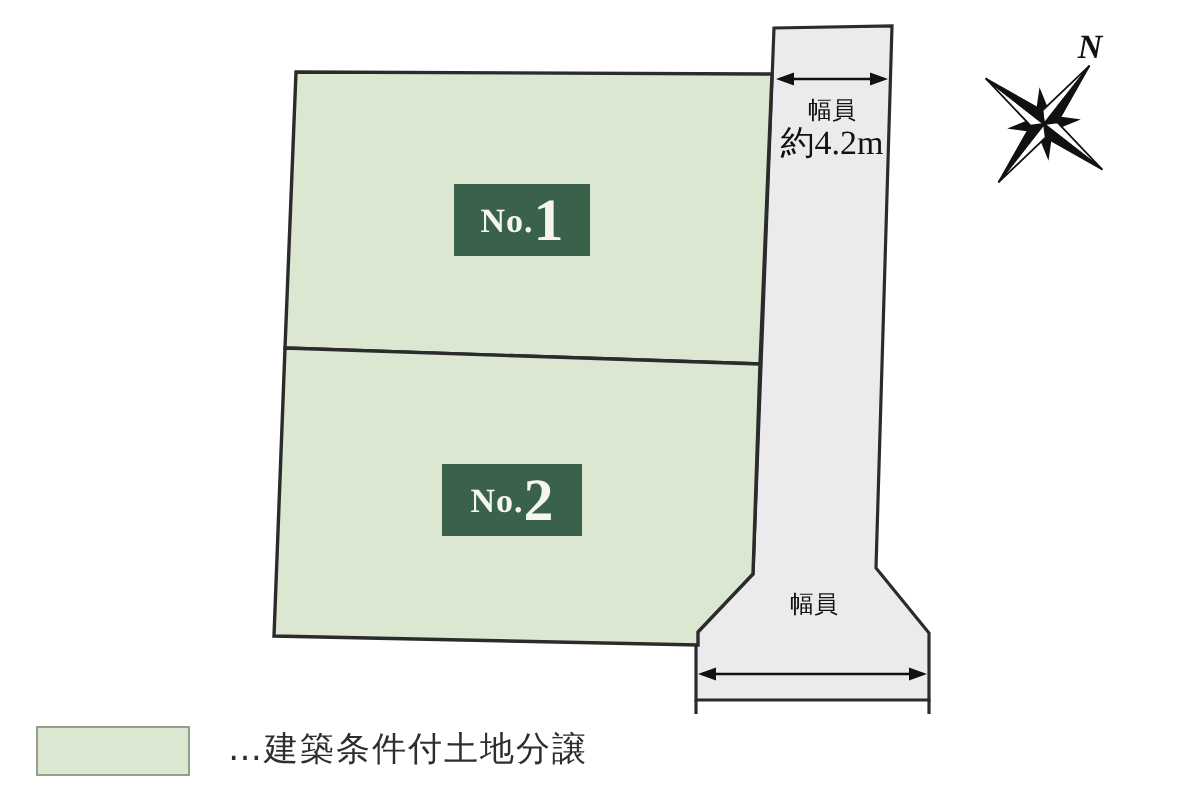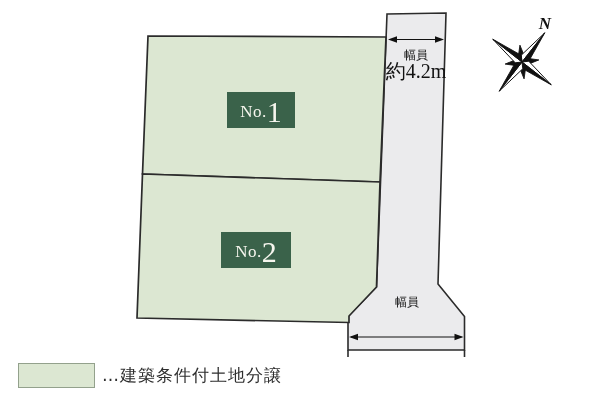--- a/index.html
+++ b/index.html
@@ -17,30 +17,30 @@
   .canvas{position:relative;width:600px;height:400px;background:#fff;overflow:hidden;}
   .layer{position:absolute;left:0;top:0;}
   .plot-shape{fill:var(--plot-fill);stroke:var(--plot-border);stroke-width:1.7;stroke-linejoin:miter;}
   .road-shape{fill:var(--road-fill);stroke:var(--plot-border);stroke-width:1.6;stroke-linejoin:miter;}
   .road-tick{stroke:var(--plot-border);stroke-width:1.6;}
   .arrow-line{stroke:var(--dimension-text);stroke-width:1.2;}
   .arrow-head{fill:var(--dimension-text);}
   .rose-black{fill:#111;stroke:#111;stroke-width:0.8;stroke-linejoin:miter;}
   .rose-white{fill:#fff;stroke:#111;stroke-width:0.9;stroke-linejoin:miter;}
   .north-text{font-family:"Liberation Serif",serif;font-style:italic;font-weight:bold;font-size:17px;fill:#111;}
-  .plot-label{position:absolute;display:flex;align-items:flex-end;justify-content:center;
+  .plot-label{position:absolute;display:flex;align-items:center;justify-content:center;
     background:var(--label-box);color:var(--label-text);
-    font-family:"Liberation Serif",serif;}
+    font-family:"Liberation Serif",serif;font-weight:bold;}
   .plot-label .prefix{font-size:17px;line-height:33px;letter-spacing:0.5px;}
   .plot-label .num{font-size:30px;line-height:33px;}
   .dim-label{position:absolute;width:92px;text-align:center;color:var(--dimension-text);
     font-family:"Liberation Serif","DejaVu Serif",serif;}
   .dim-label .l1{font-size:12px;line-height:16px;}
-  .dim-label .l2{font-size:20px;line-height:17px;}
-  .legend{position:absolute;left:18px;top:363px;display:flex;align-items:center;}
+  .dim-label .l2{font-size:17px;line-height:17px;}
+  .legend{position:absolute;left:18px;top:363px;display:flex;gap:12px;}
   .legend-swatch{width:77px;height:25px;background:var(--plot-fill);border:1px solid var(--legend-border);box-sizing:border-box;}
   .legend-text{margin-left:7px;font-size:17px;color:var(--legend-text);
     font-family:"DejaVu Sans","Liberation Sans",sans-serif;letter-spacing:1px;}
 </style>
 </head>
 <body>
 
 <div class="canvas">
 
   <svg class="layer" width="600" height="400" viewBox="0 0 600 400">

